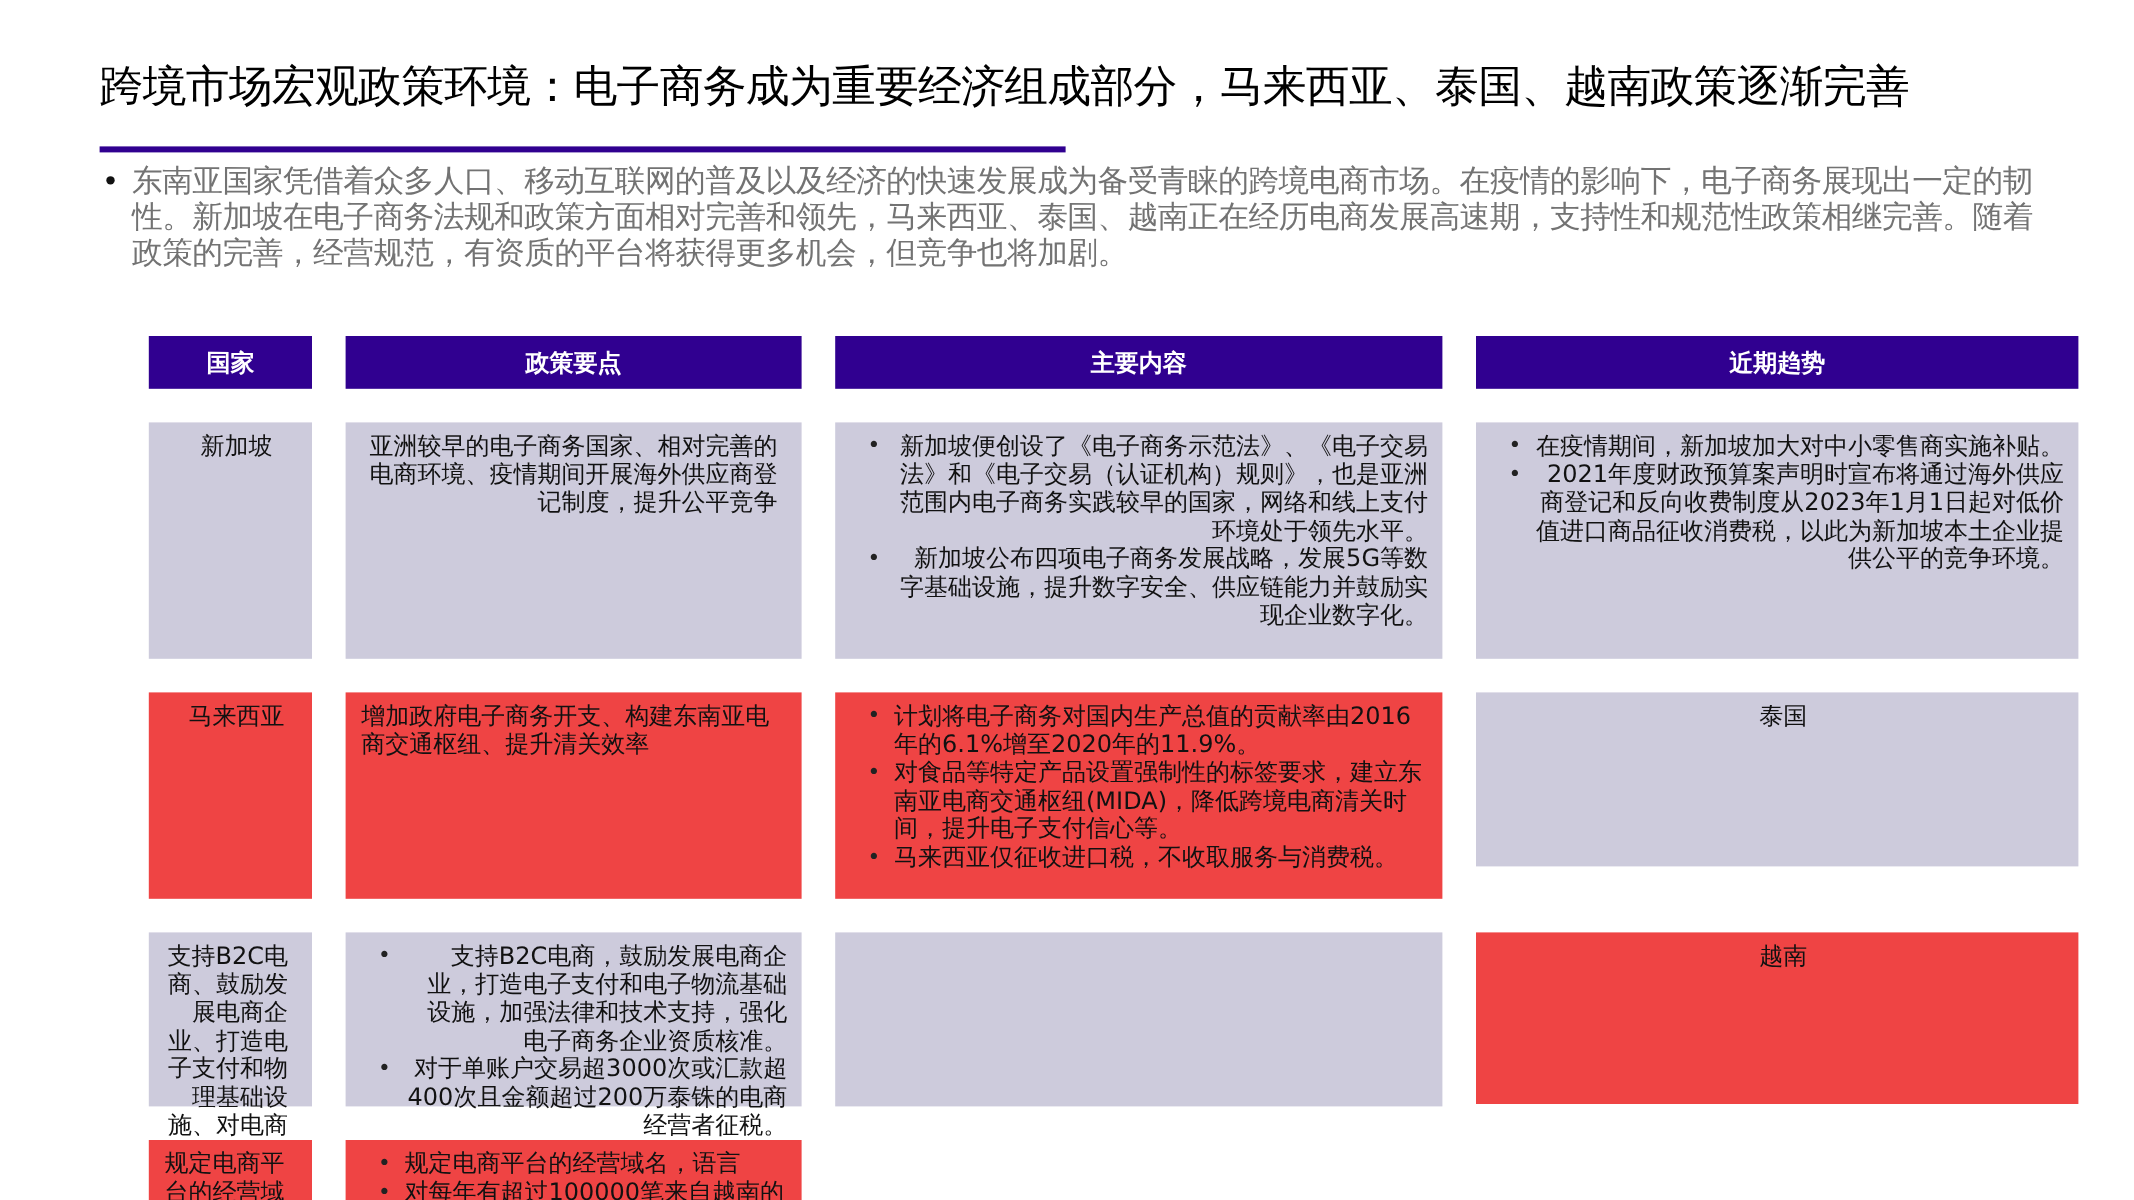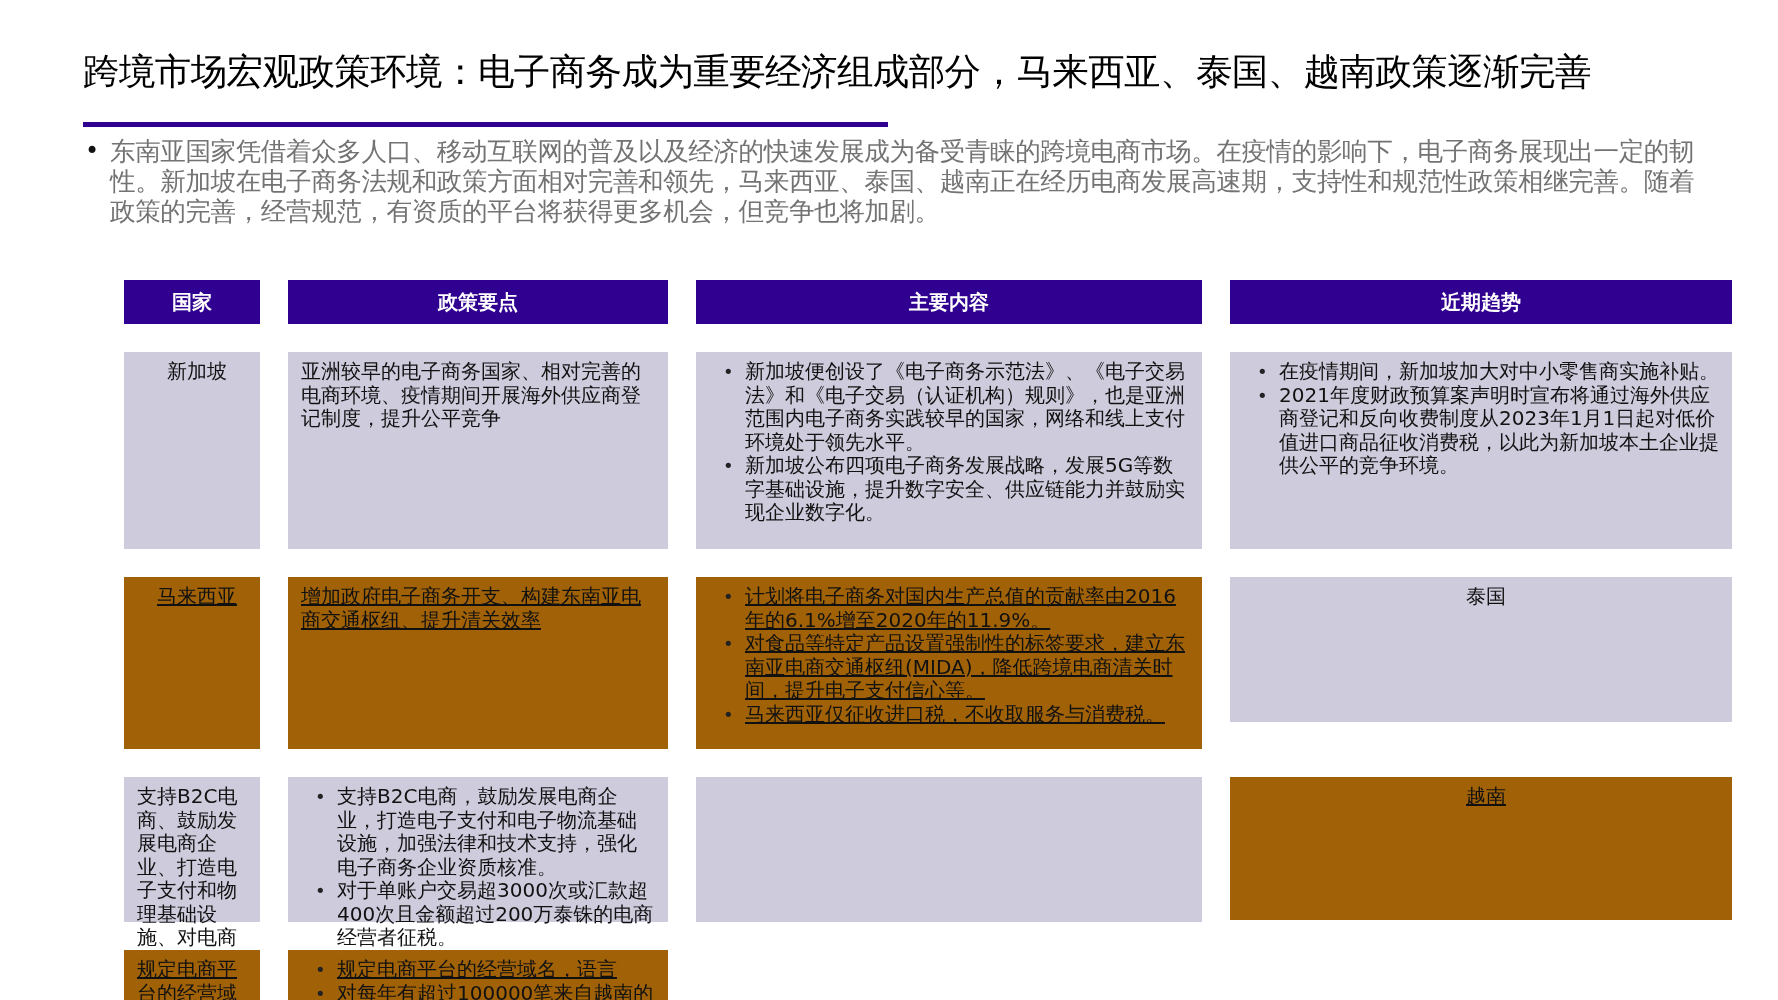--- a/index.html
+++ b/index.html
@@ -40,22 +40,22 @@
       column-gap: 2px; row-gap: 3px; gap: 28px;
     }
     .th {
       background: #300090; color: #ffffff; font-weight: bold;
       font-size: 20px; height: 44px; line-height: 44px; text-align: center;
     }
     .td {
       font-size: 20px; line-height: 23.5px; color: #111111;
       padding: 8px 12px 10px 22px;
     }
-    .row-dark { background: #cdcbdc; }
-    .row-light { background: #a16207; text-decoration: underline; }
+    .row-dark { background: #cdcbdc; text-align: right; }
+    .row-light { background: #ef4444; }
     .td.country { text-align: center; padding-top: 8px; }
     .td.points { padding-left: 13px; padding-right: 20px; }
 
     .bullets { list-style: none; }
     .bullets li {
       position: relative; padding-left: 27px;
     }
     .bullets li::before {
       content: "\2022"; position: absolute; left: 5px; top: 0;
       font-size: 18px; color: #222;

